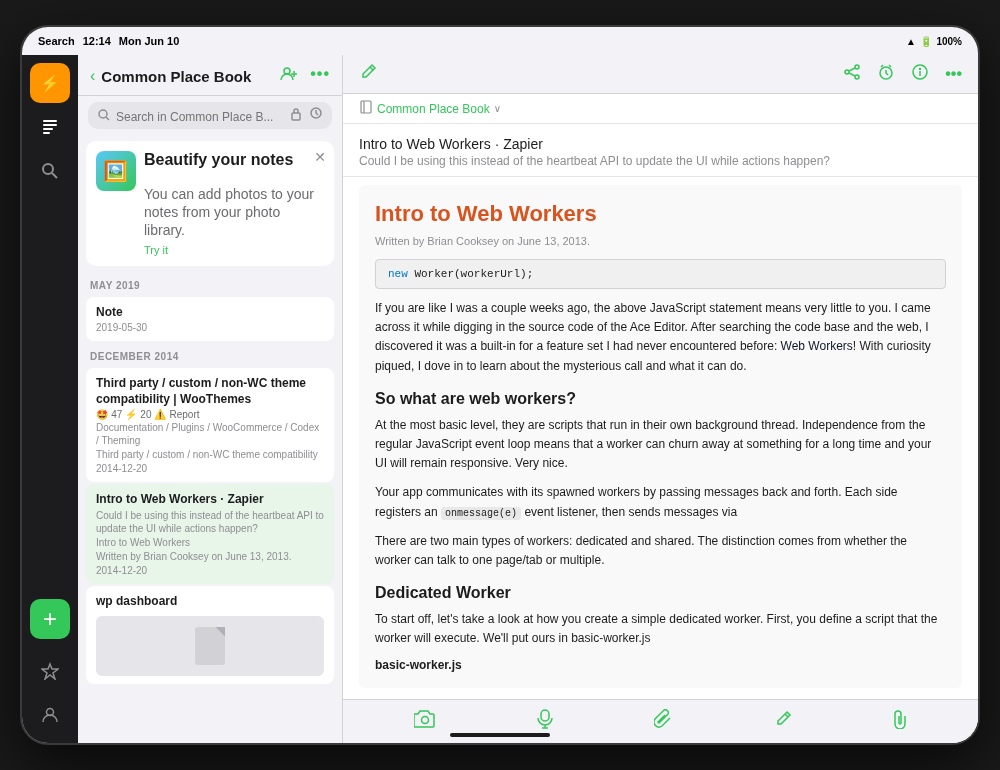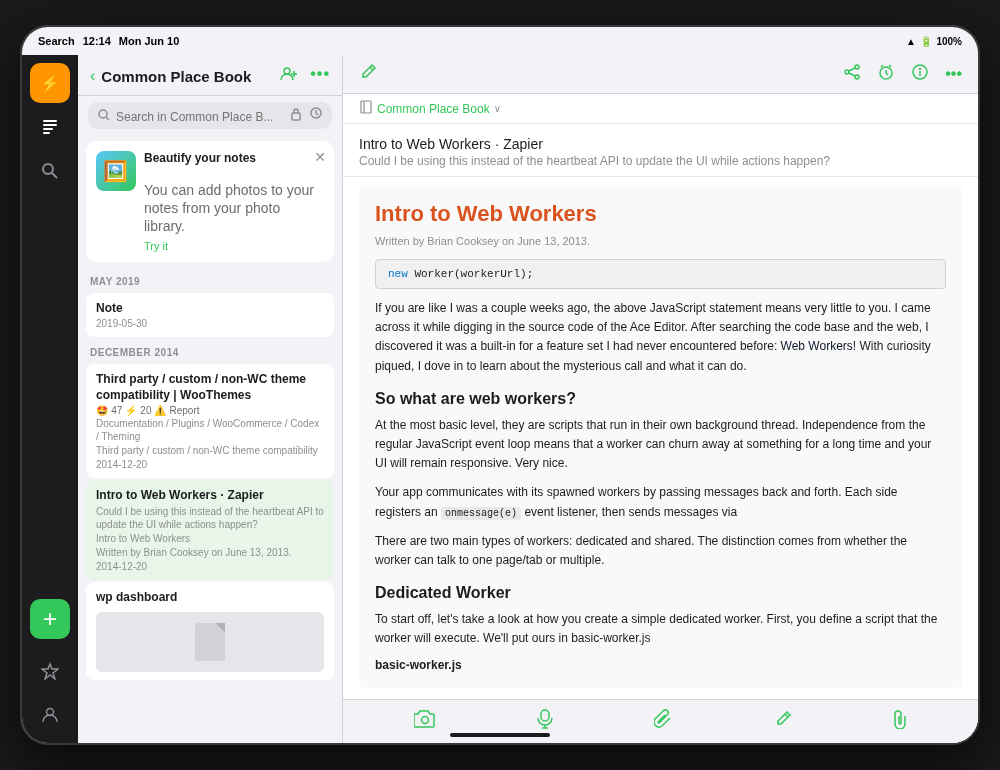--- a/index.html
+++ b/index.html
@@ -149,21 +149,21 @@
       height: 40px;
       background: linear-gradient(135deg, #5ac8fa, #34c759);
       border-radius: 8px;
       display: flex;
       align-items: center;
       justify-content: center;
       font-size: 20px;
       flex-shrink: 0;
     }
     .promo-text { flex: 1; }
-    .promo-title { font-size: 12px; font-weight: 600; color: #1c1c1e; }
+    .promo-title { font-size: 16px; font-weight: 600; color: #1c1c1e; }
     .promo-desc { font-size: 14px; color: #6c6c70; margin-top: 16px; line-height: 1.3; }
     .promo-link { font-size: 11px; color: #34c759; font-weight: 500; margin-top: 4px; display: block; }
     .promo-close { position: absolute; top: 8px; right: 8px; color: #8e8e93; font-size: 14px; cursor: pointer; }
 
     
     .note-list { flex: 1; overflow-y: auto; }
     .section-header {
       font-size: 10px;
       font-weight: 600;
       color: #8e8e93;

